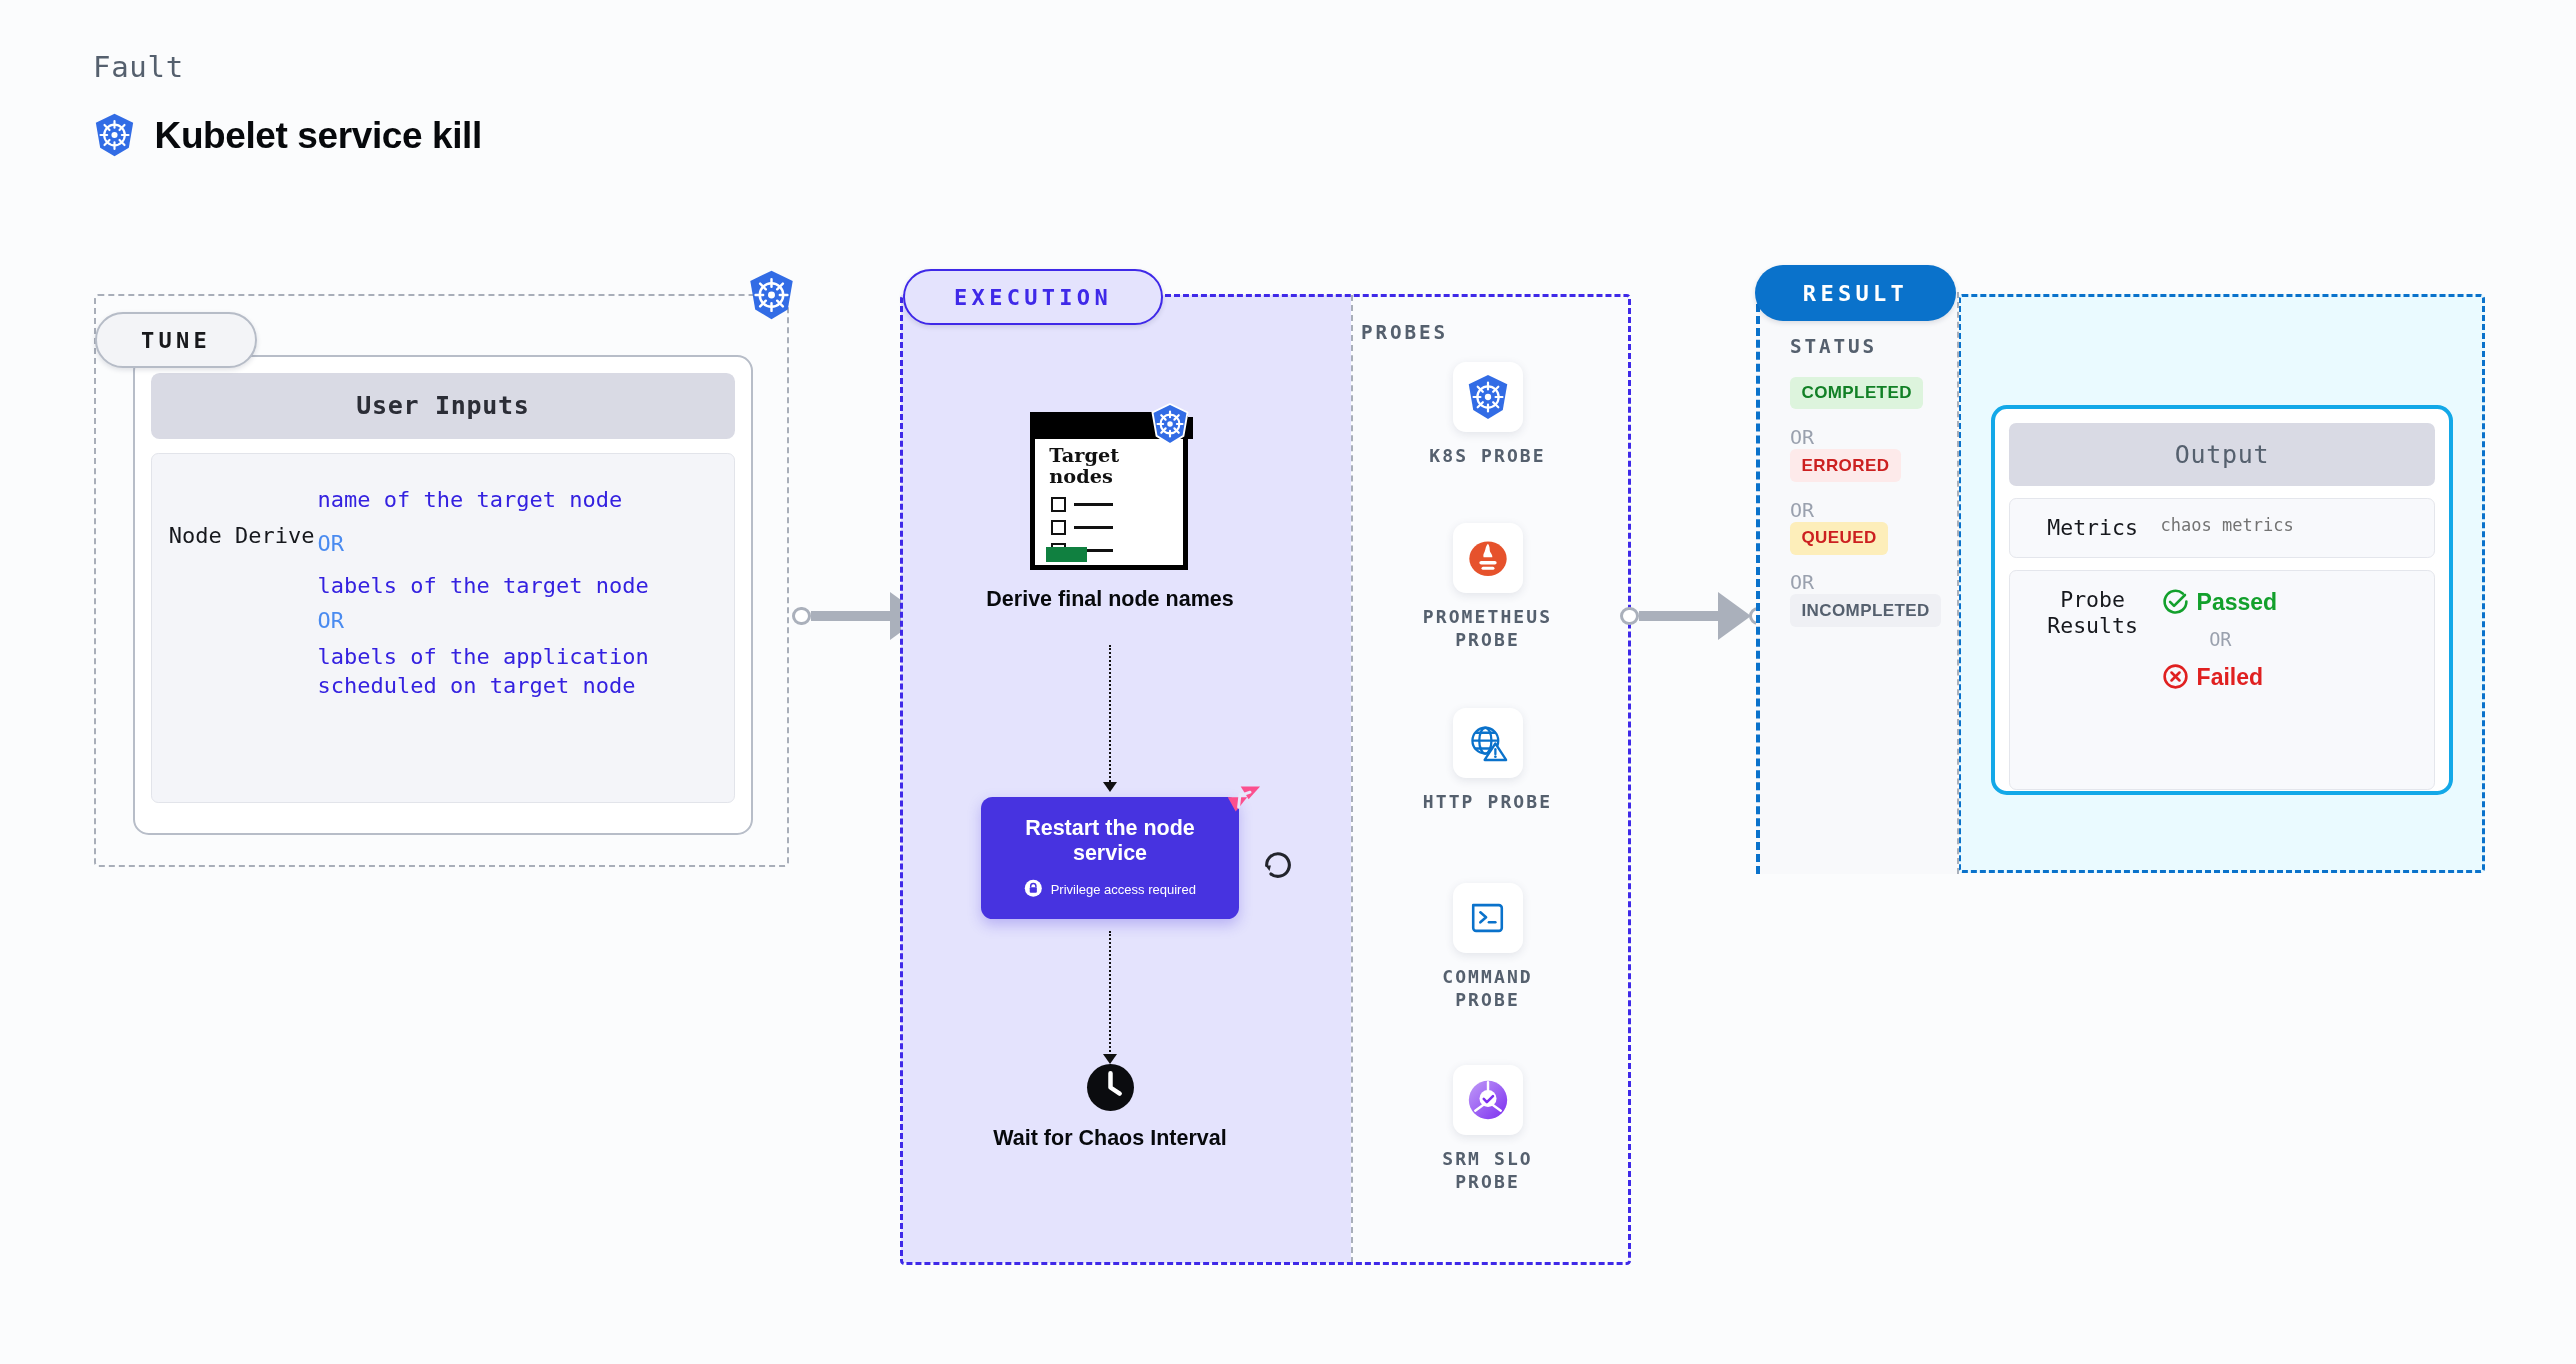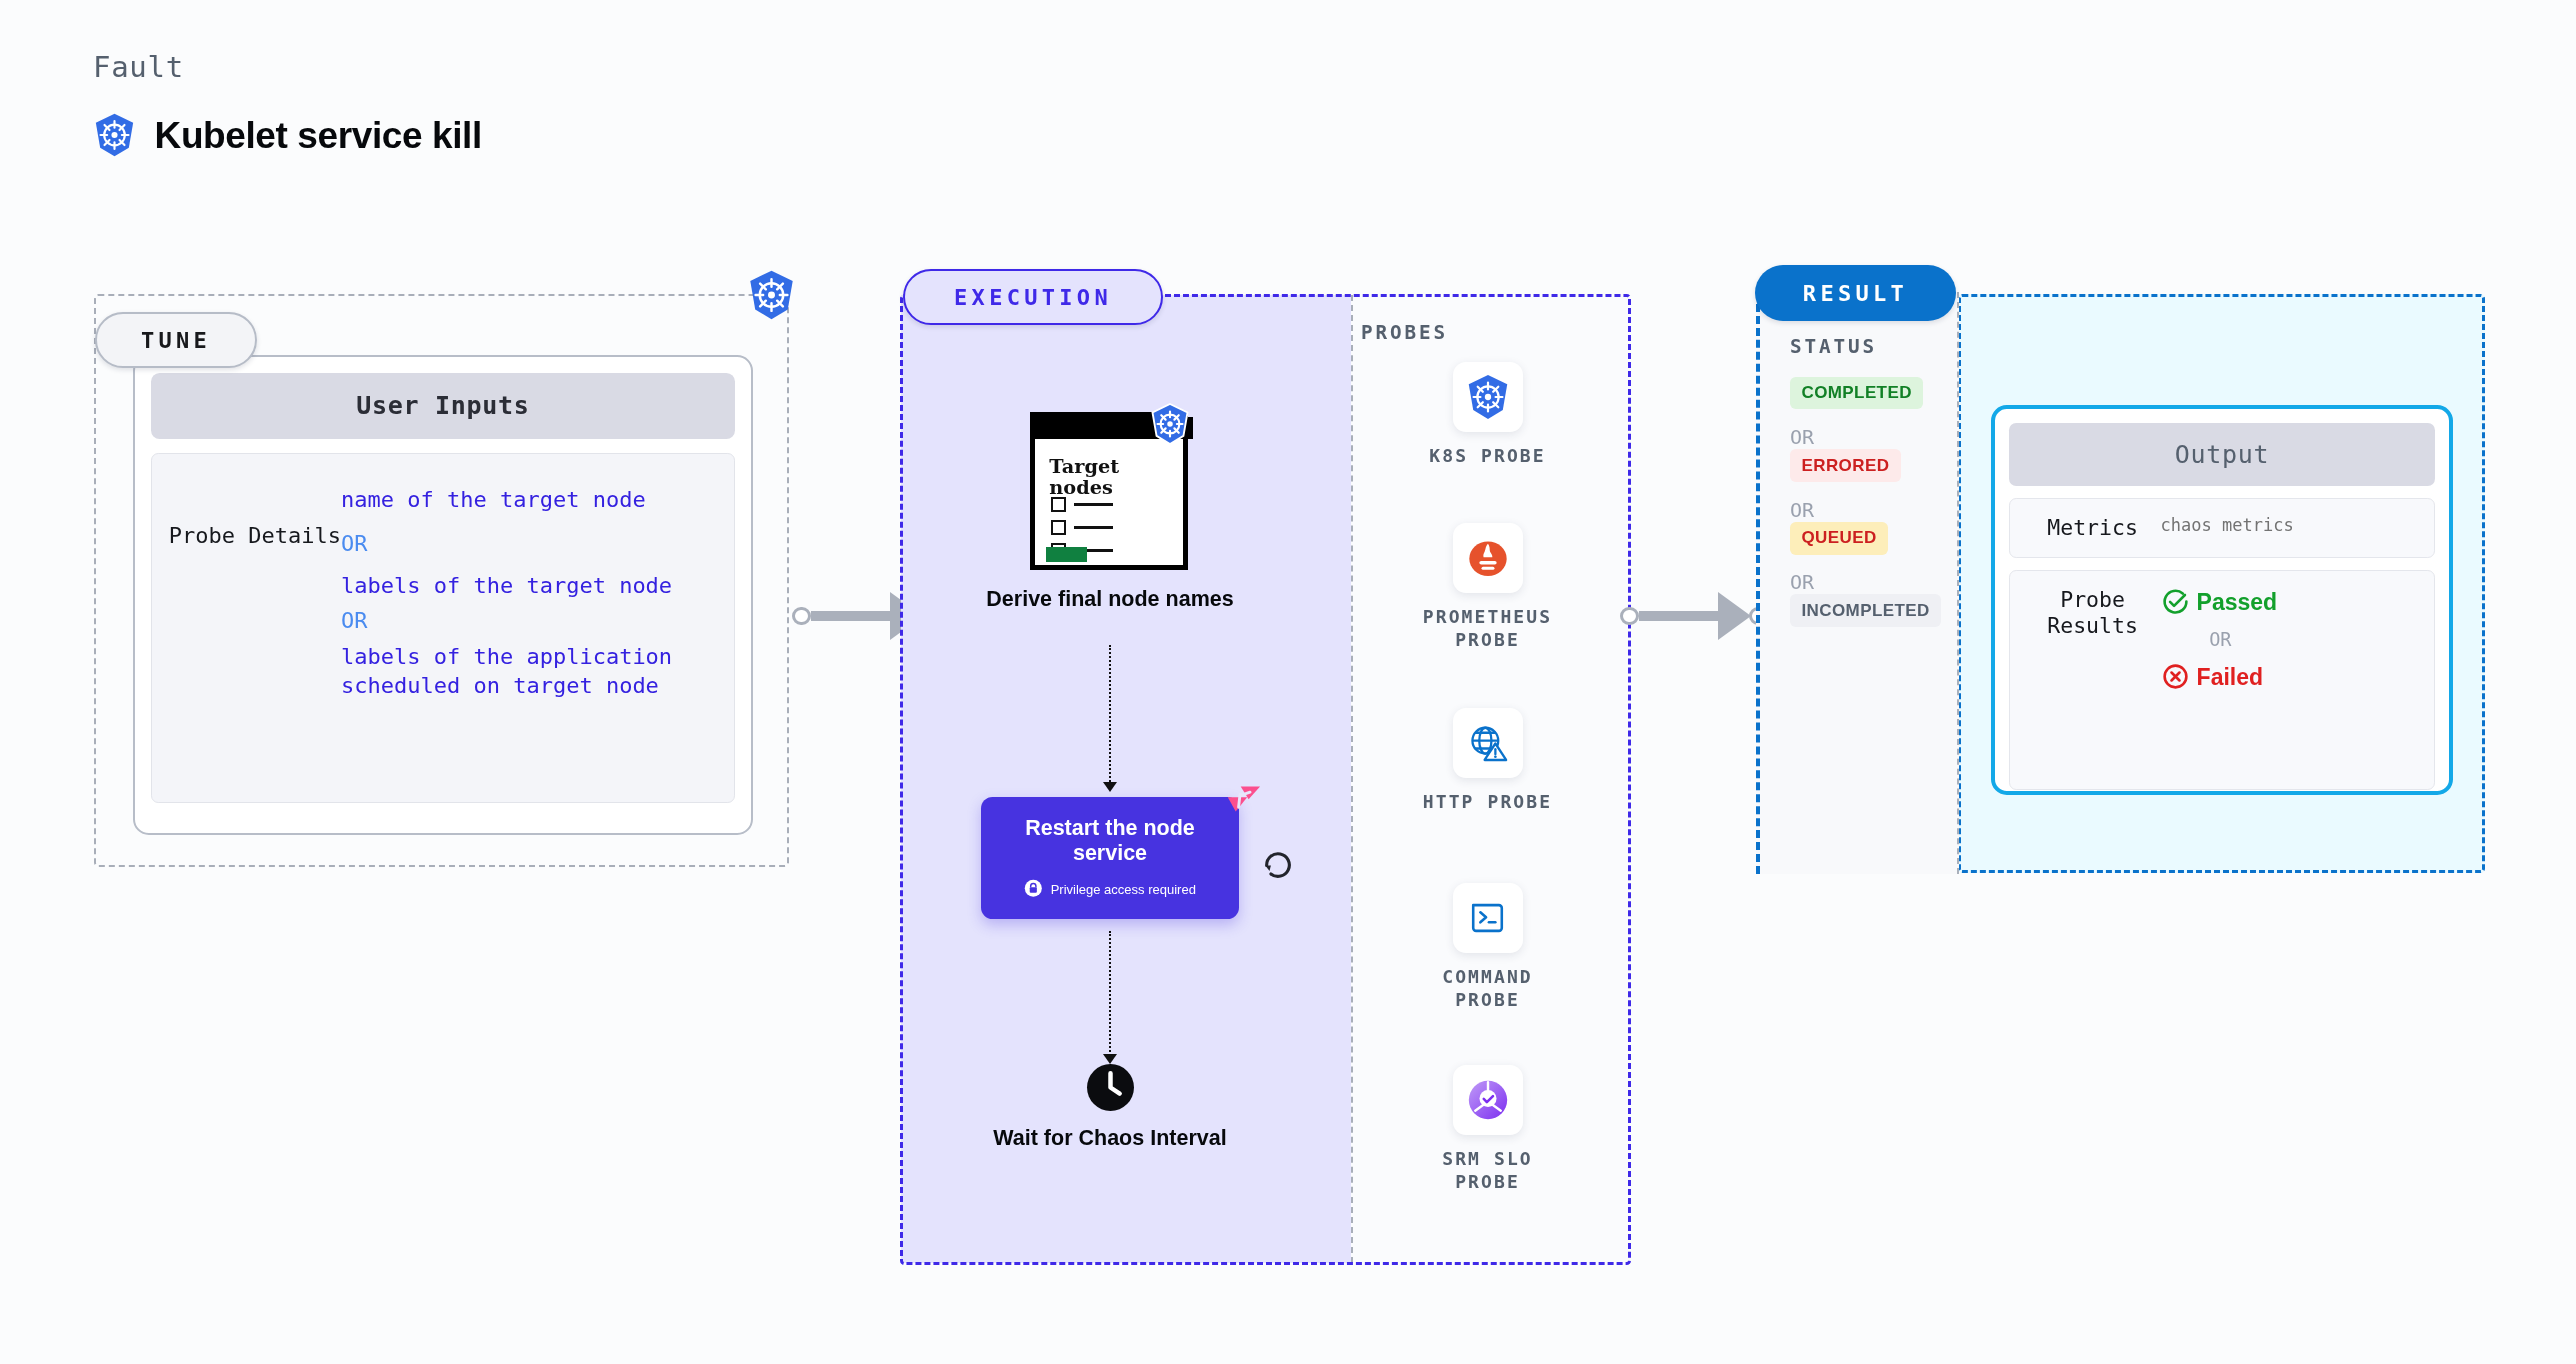--- a/index.html
+++ b/index.html
@@ -95,21 +95,21 @@
   
   #derive-card{position:absolute;left:1030px;top:412px;width:158px;height:158px;}
   #derive-card .win{
     position:absolute;left:0;top:0;width:158px;height:158px;
     background:#fff;border:5px solid #000;box-sizing:border-box;
   }
   #derive-card .titlebar{position:absolute;left:0;top:0;width:158px;height:21.5px;background:#000;}
   #derive-k8s{position:absolute;left:120px;top:-8.6px;width:40px;height:40px;z-index:4;}
   #derive-card .t-txt{
     position:absolute;left:14.3px;top:29px;font-family:"DejaVu Serif","Liberation Serif",serif;
-    font-weight:bold;font-size:19.3px;line-height:1.08;color:#111;margin-top:11px;
+    font-weight:bold;font-size:19.3px;line-height:1.08;color:#111;
   }
   .chk-row{position:absolute;display:flex;align-items:center;gap:8.6px;left:15.8px;}
   .chk-box{width:15px;height:15px;border:2.1px solid #111;box-sizing:border-box;background:#fff;}
   .chk-line{width:39px;height:2.1px;background:#111;}
   #green-bar{position:absolute;left:15.8px;top:135px;width:41px;height:15px;background:#108040;}
   #derive-label{
     position:absolute;left:974px;top:586px;width:272px;text-align:center;
     font-size:21.5px;font-weight:bold;color:#07090c;line-height:1.22;
   }
 
@@ -249,21 +249,21 @@
       <circle cx="32" cy="33" r="15.5"></circle>
       <circle cx="32" cy="33" r="4.6" fill="#fff" stroke="none"></circle>
       <path d="M32 12v10M32 44v10M11 33h10M43 33h10M17 18l7.5 7.5M39.5 40.5 47 48M47 18l-7.5 7.5M24.5 40.5 17 48"></path>
     </g>
   </svg>
 </span>
 
 <div id="tune-card">
   <div id="user-inputs-head">User Inputs</div>
   <div id="user-inputs-body">
-    <div id="node-details-key">Probe Details</div>
+    <div id="node-details-key">Node Derive</div>
     <div id="node-details-vals">
       <div class="val-blue">name of the target node</div>
       <div class="val-or">OR</div>
       <div class="val-blue">labels of the target node</div>
       <div class="val-or tight">OR</div>
       <div class="val-blue">labels of the application scheduled on target node</div>
     </div>
   </div>
 </div>
 

